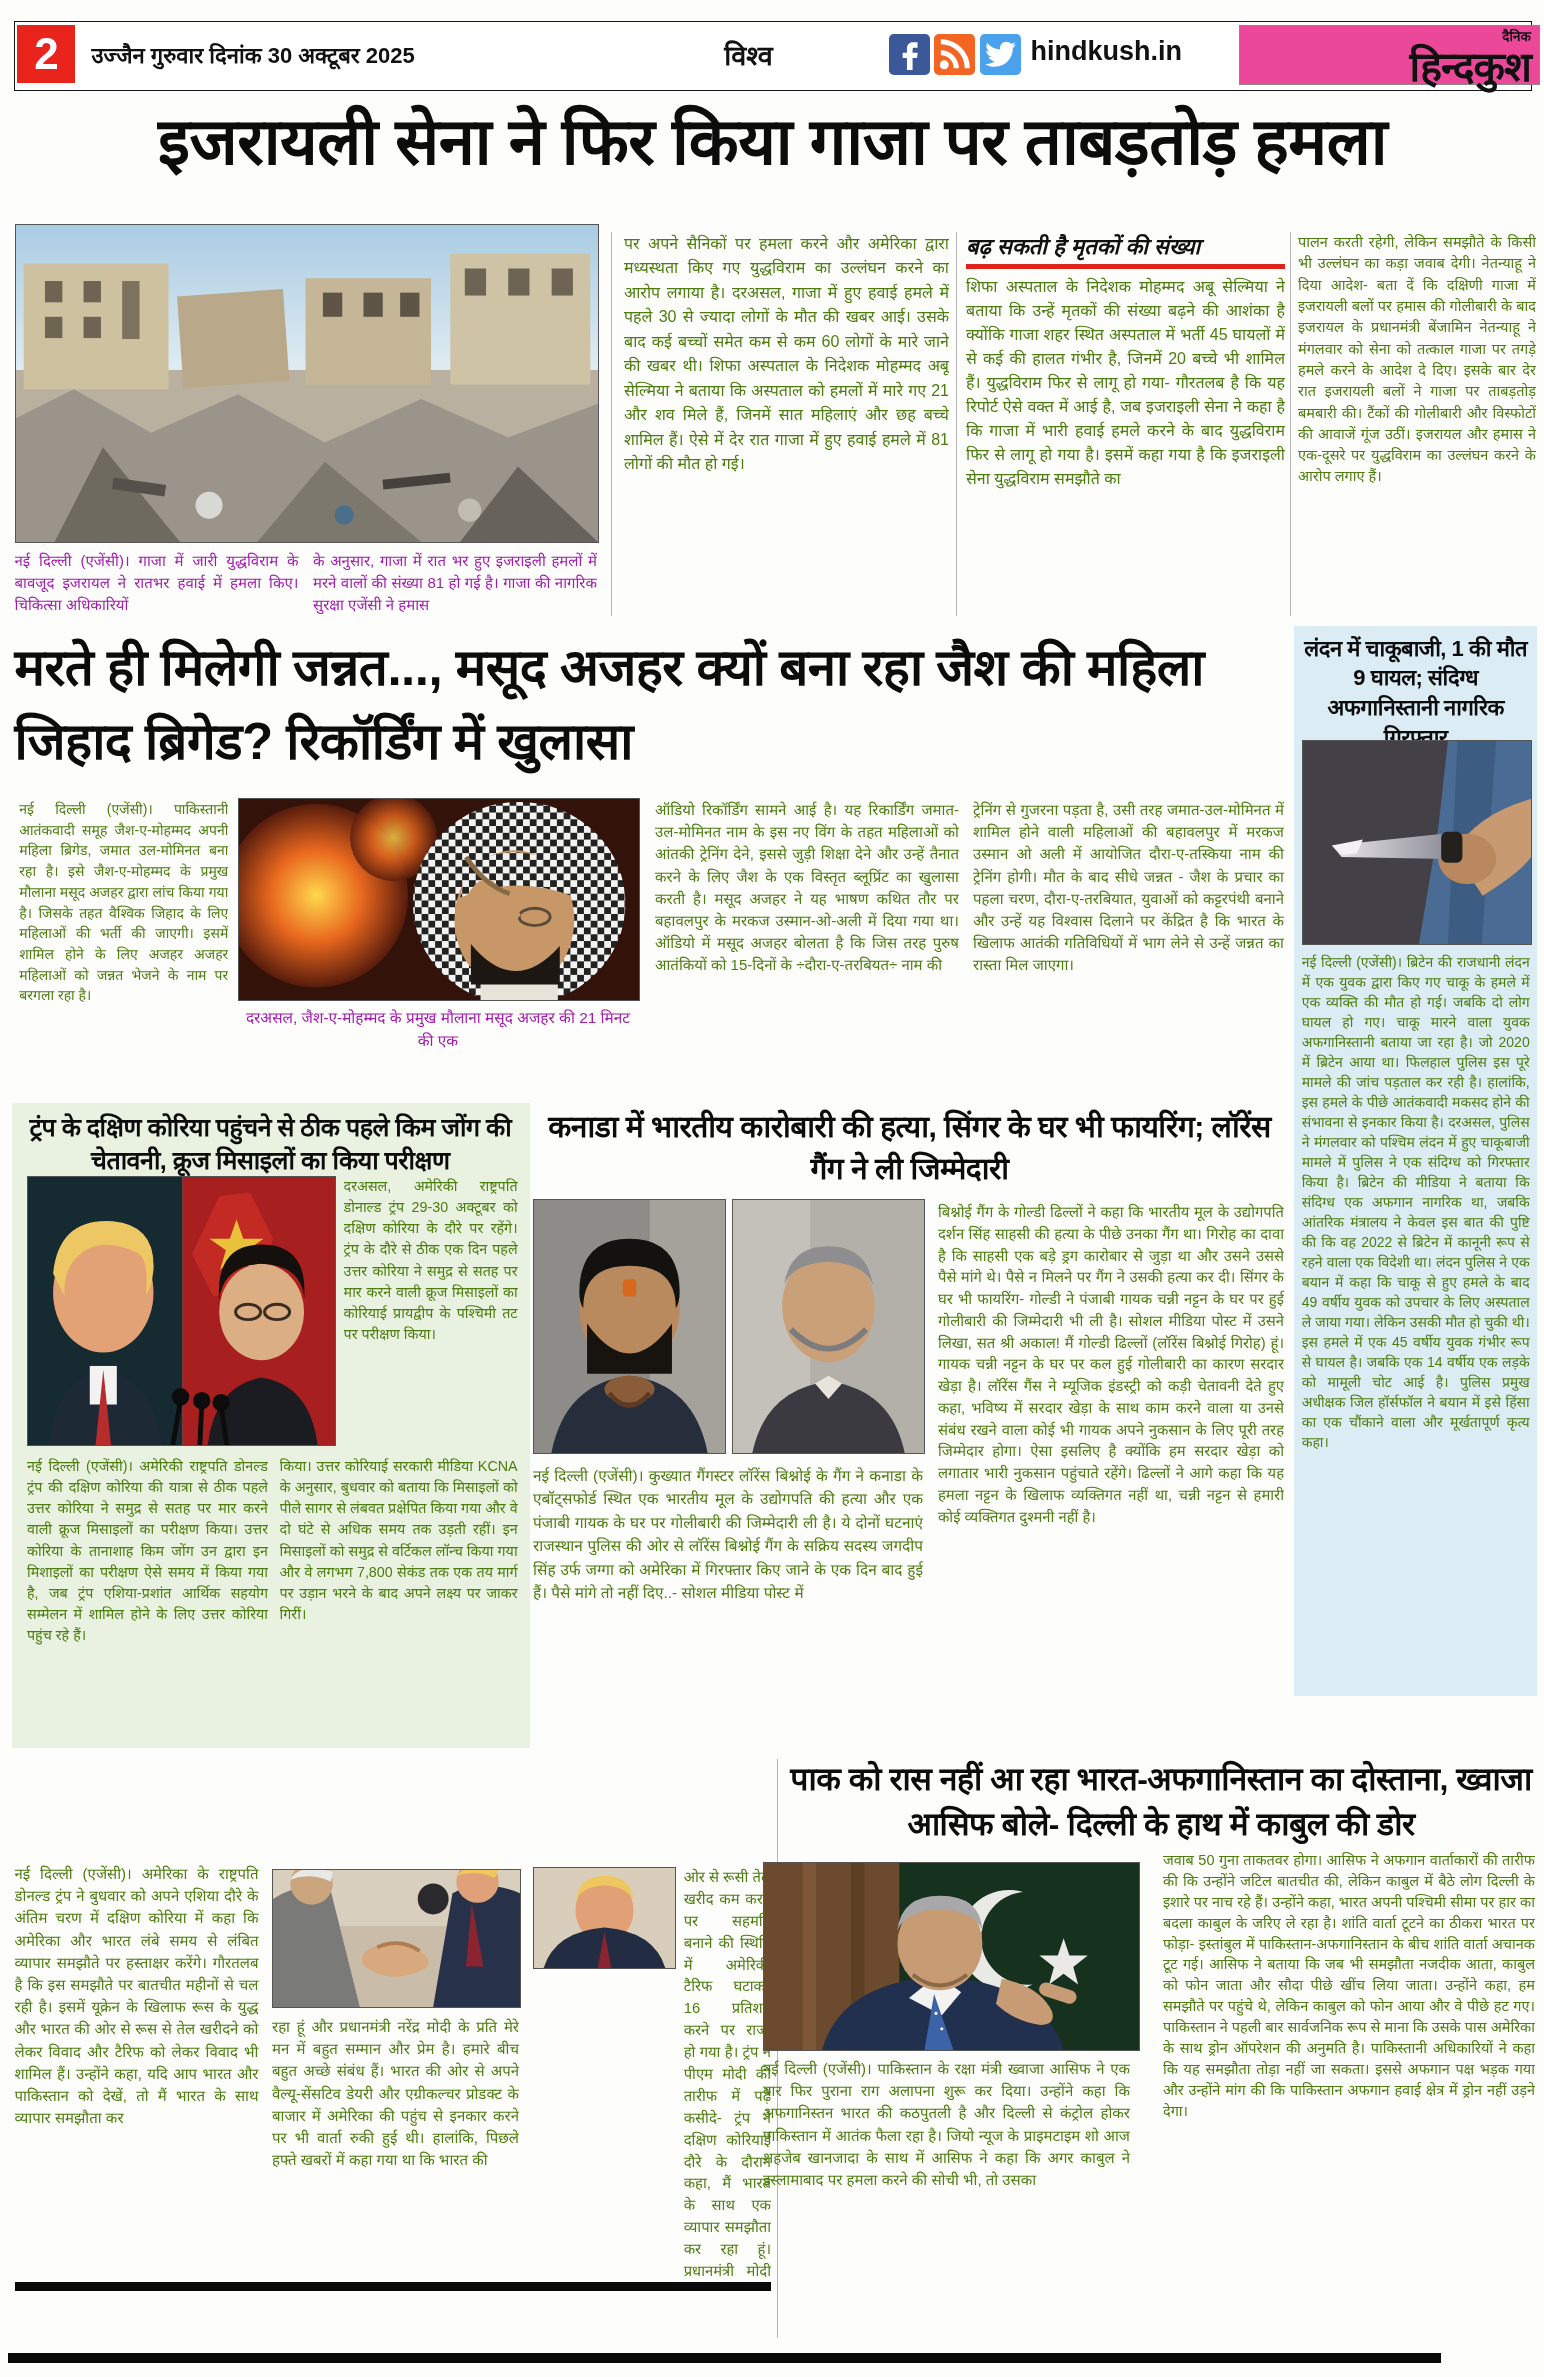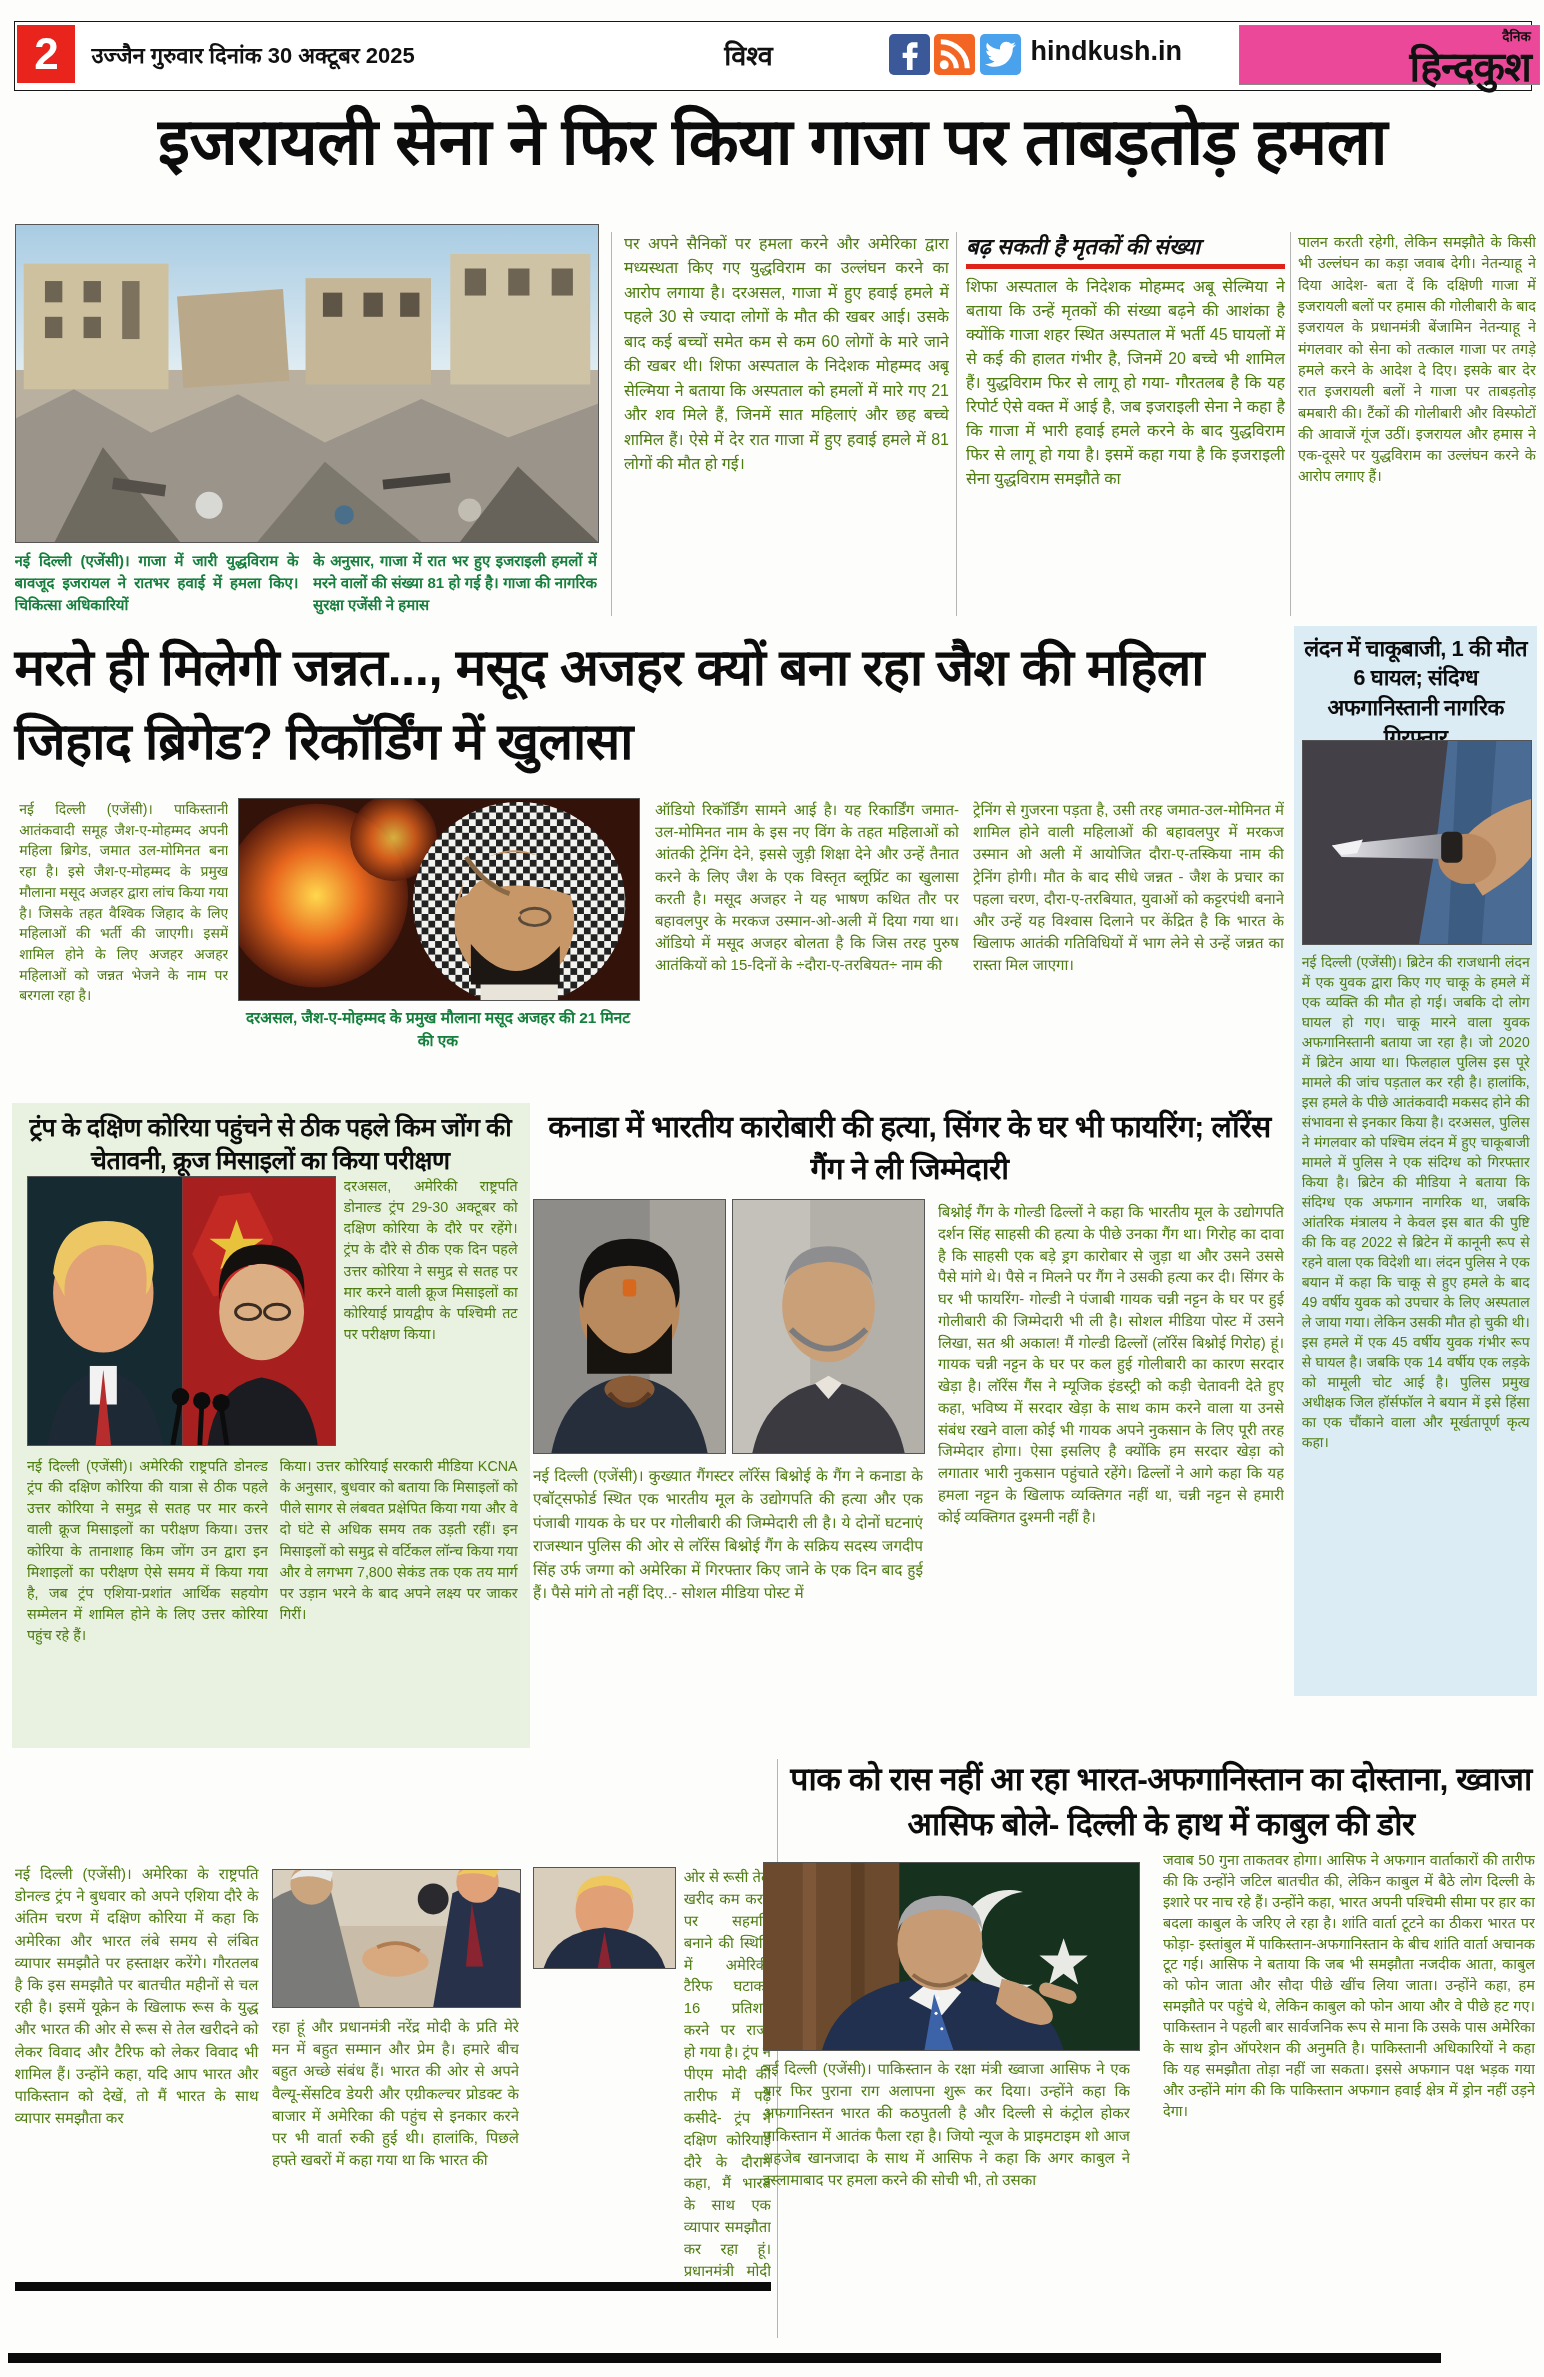--- a/index.html
+++ b/index.html
@@ -3,21 +3,21 @@
 <meta charset="utf-8">
 <style>
   html,body{margin:0;padding:0;background:#e8e8e8;}
   .page{position:relative;width:1545px;height:2377px;background:#fdfdfb;margin:0 auto;
         font-family:"Liberation Sans","DejaVu Sans",sans-serif;color:#111;overflow:hidden;}
   .abs{position:absolute;}
   .body-txt{text-align:justify;line-height:1.48;overflow:hidden;color:#4d7c0f;}
   .hl{font-weight:900;color:#0c0c0c;letter-spacing:-0.5px;}
   .photo{border:1px solid #555;overflow:hidden;background:#888;}
   .photo svg{display:block;width:100%;height:100%;}
-  .caption{font-weight:bold;color:#15803d;}
+  .caption{font-weight:normal;color:#a21caf;}
   .vrule{width:1px;background:#b5b5b5;}
   
   .hdr{left:13.5px;top:21px;width:1516px;height:68px;border:1.9px solid #161616;background:#fff;}
   .pgnum{left:2.9px;top:2.9px;width:58px;height:58px;background:#e8241c;color:#fff;
          font-size:44px;font-weight:900;display:flex;align-items:center;justify-content:center;}
   .dateline{left:77px;top:17.4px;font-size:22px;font-weight:800;}
   .section{left:676px;top:13.5px;width:116px;text-align:center;font-size:27px;font-weight:900;}
   .icon{width:41px;height:41px;border-radius:4.8px;top:11.6px;}
   .site{left:1016px;top:13.5px;font-size:27px;font-weight:800;}
   .brandbox{left:1224px;top:2.9px;width:299px;height:58px;border:1px solid #888;background:#ec4899;}
@@ -150,21 +150,21 @@
       <path d="M230 112 q20 -45 40 -20 l22 28 -20 18 q-30 -5 -42 -26z" fill="#c79767"></path>
       <path d="M235 60 q20 30 45 38" stroke="#8a6a44" stroke-width="5" fill="none"></path>
     </svg>
   </div>
   <div class="abs caption" style="left:238px;top:1006px;width:400px;font-size:15.4px;text-align:center;line-height:1.5;">दरअसल, जैश-ए-मोहम्मद के प्रमुख मौलाना मसूद अजहर की 21 मिनट की एक</div>
 
   <div class="abs body-txt" style="left:655px;top:799px;width:304px;height:270px;font-size:15px;">ऑडियो रिकॉर्डिंग सामने आई है। यह रिकार्डिंग जमात-उल-मोमिनत नाम के इस नए विंग के तहत महिलाओं को आंतकी ट्रेनिंग देने, इससे जुड़ी शिक्षा देने और उन्हें तैनात करने के लिए जैश के एक विस्तृत ब्लूप्रिंट का खुलासा करती है। मसूद अजहर ने यह भाषण कथित तौर पर बहावलपुर के मरकज उस्मान-ओ-अली में दिया गया था। ऑडियो में मसूद अजहर बोलता है कि जिस तरह पुरुष आतंकियों को 15-दिनों के ÷दौरा-ए-तरबियत÷ नाम की</div>
   <div class="abs body-txt" style="left:973px;top:799px;width:311px;height:270px;font-size:15px;">ट्रेनिंग से गुजरना पड़ता है, उसी तरह जमात-उल-मोमिनत में शामिल होने वाली महिलाओं की बहावलपुर में मरकज उस्मान ओ अली में आयोजित दौरा-ए-तस्किया नाम की ट्रेनिंग होगी। मौत के बाद सीधे जन्नत - जैश के प्रचार का पहला चरण, दौरा-ए-तरबियात, युवाओं को कट्टरपंथी बनाने और उन्हें यह विश्वास दिलाने पर केंद्रित है कि भारत के खिलाफ आतंकी गतिविधियों में भाग लेने से उन्हें जन्नत का रास्ता मिल जाएगा।</div>
 
   <div class="abs bluebox">
-    <div class="abs hl" style="left:7.7px;top:7.7px;width:228px;font-size:22px;text-align:center;line-height:1.35;">लंदन में चाकूबाजी, 1 की मौत 6 घायल; संदिग्ध अफगानिस्तानी नागरिक गिरफ्तार</div>
+    <div class="abs hl" style="left:7.7px;top:7.7px;width:228px;font-size:22px;text-align:center;line-height:1.35;">लंदन में चाकूबाजी, 1 की मौत 9 घायल; संदिग्ध अफगानिस्तानी नागरिक गिरफ्तार</div>
     <div class="abs photo" style="left:7.7px;top:114px;width:228px;height:203px;">
       <svg viewBox="0 0 236 210" preserveAspectRatio="none">
         <defs>
             <linearGradient id="blade" x1="0" y1="0" x2="1" y2="0">
           <stop offset="0" stop-color="#e8e8ec"></stop>
               <stop offset="1" stop-color="#8e8e98"></stop>
             </linearGradient>
           </defs>
         <rect width="236" height="210" fill="#4c4a50"></rect>
         <rect width="236" height="210" fill="#39373d" opacity="0.5"></rect>

